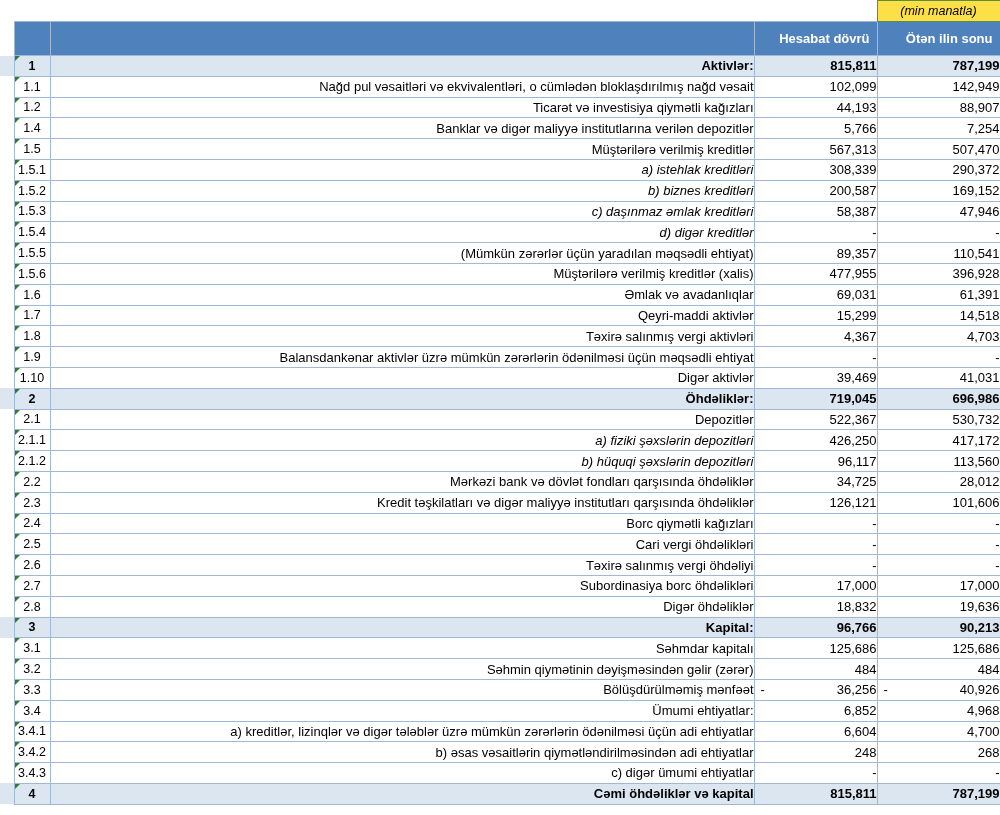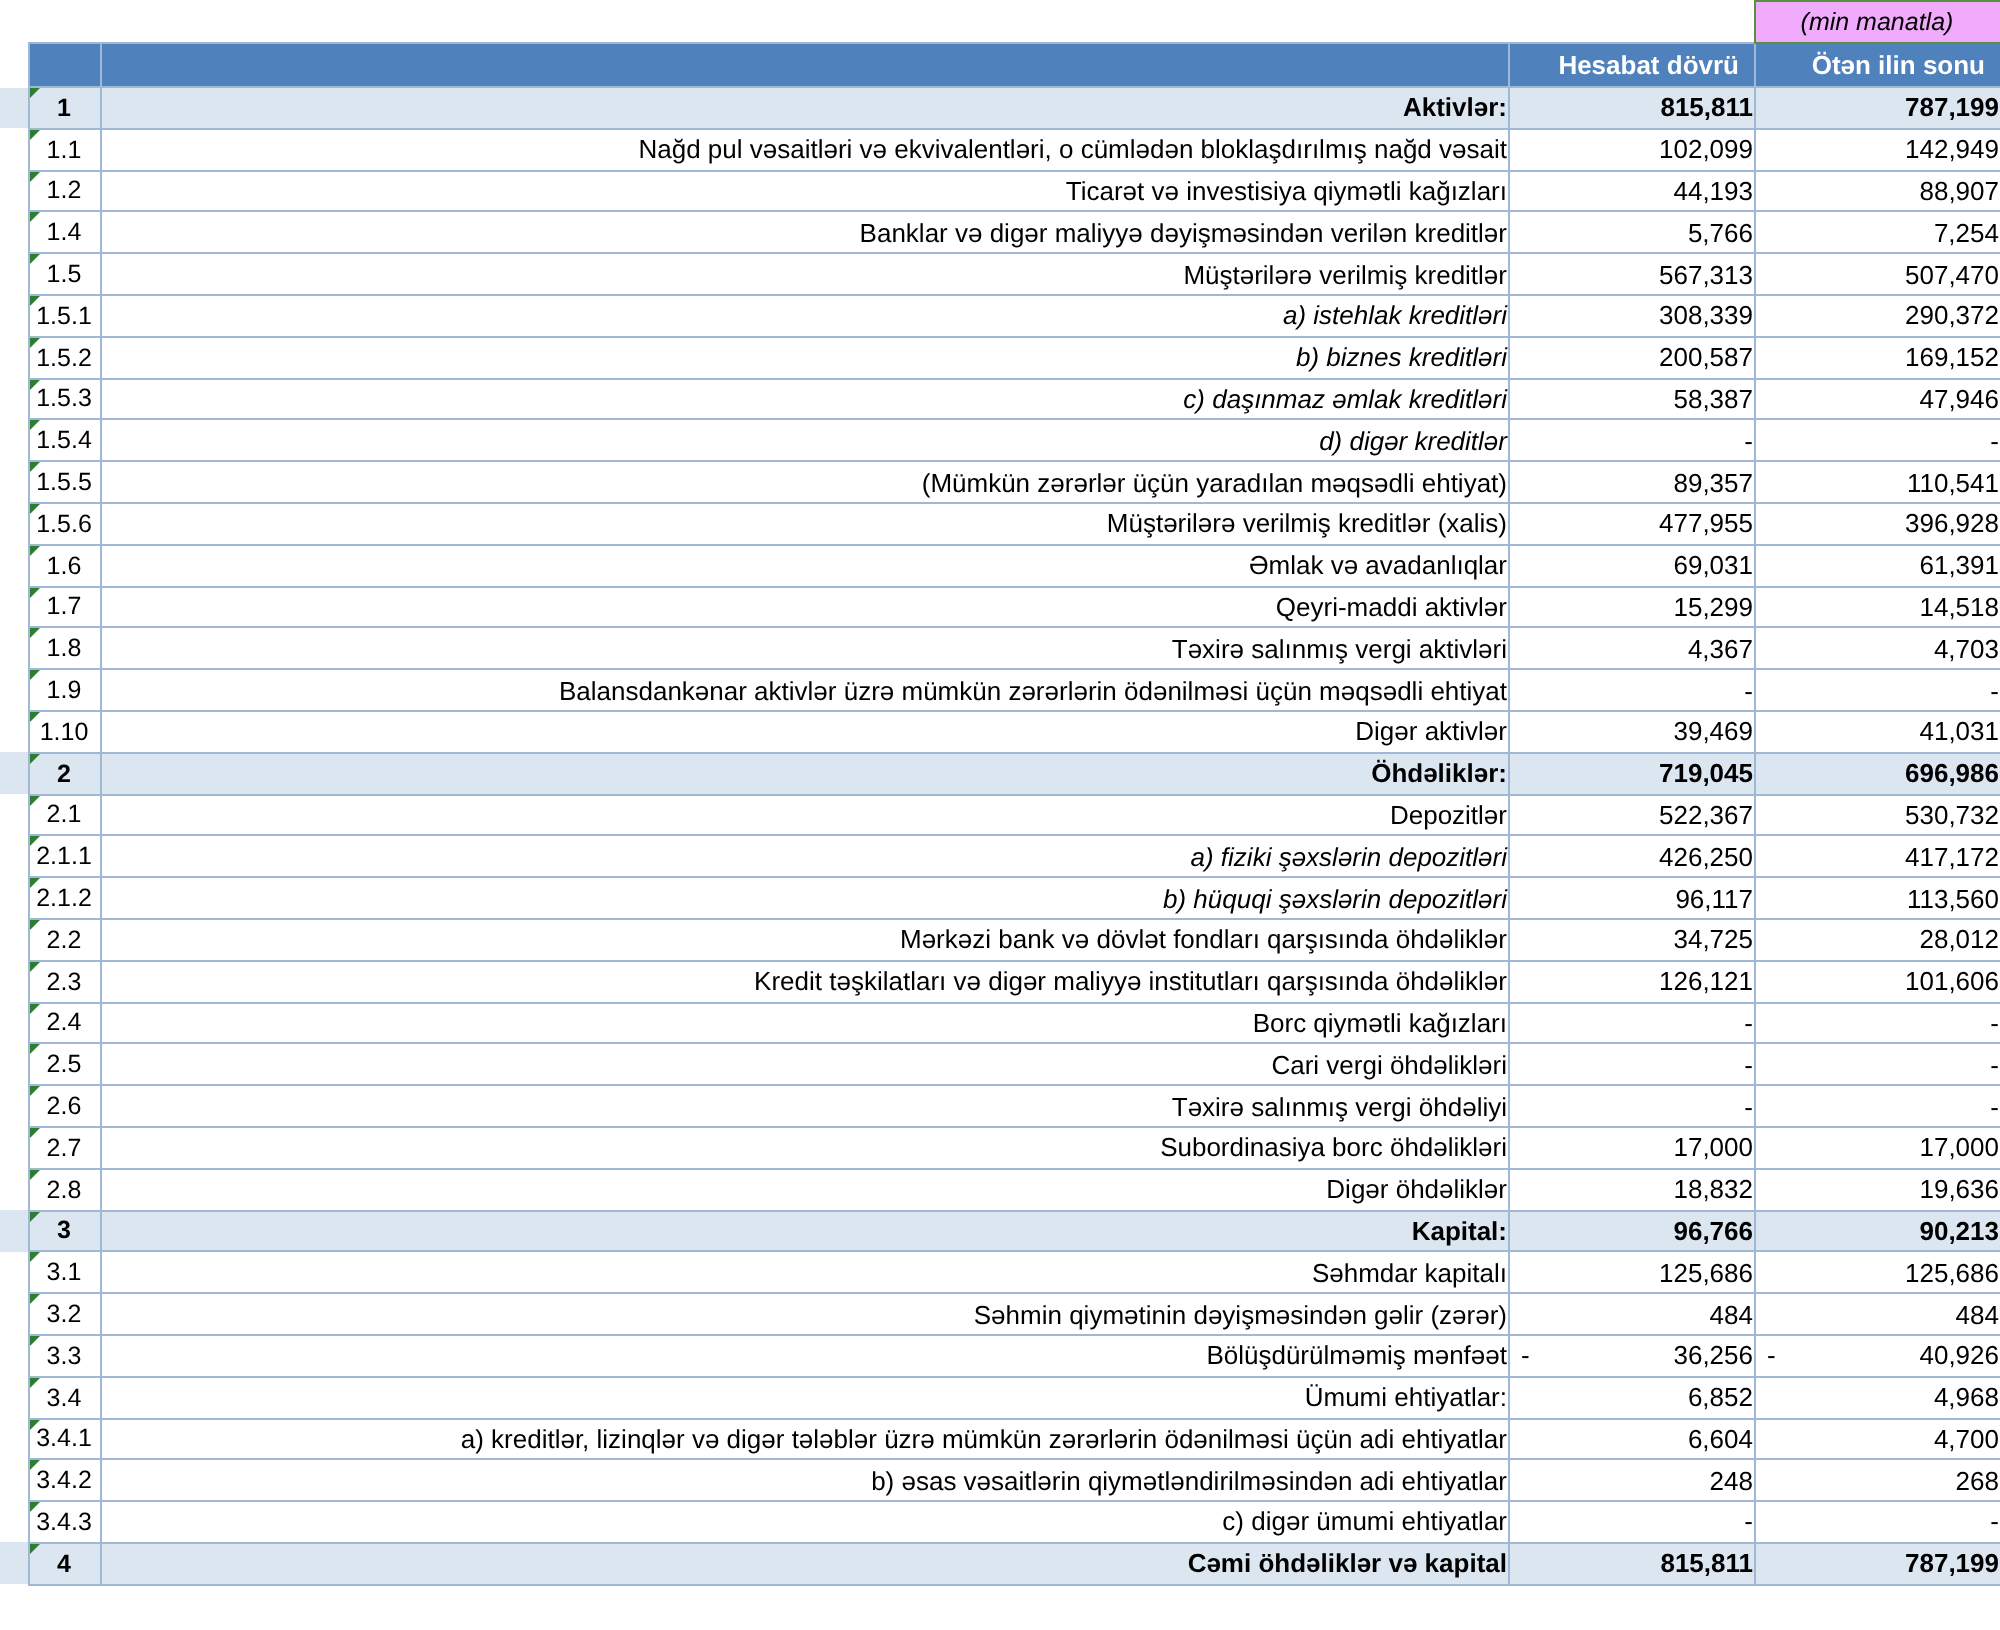--- a/index.html
+++ b/index.html
@@ -79,37 +79,37 @@
   tr.sub td.val {
   }
   
   tr.head td {
     background: #4f81bd;
     color: #ffffff;
     font-weight: bold;
     text-align: right;
     padding-right: 7px;
     border: 1px solid #9fb9d4;
-    height: 22px;
+    height: 34px;
   }
   tr.head td.blank {
     background: #ffffff;
     border: none;
   }
   
   tr.units td {
     border: none;
     height: 21px;
   }
   tr.units td.units-box {
     border: 1px solid #5a8f3d;
     text-align: center;
     font-style: italic;
     font-size: 12.5px;
-    background: #f0abfc;
+    background: #fde047;
   }
   
   td.num {
     position: relative;
   }
   td.num .corner {
     position: absolute;
     top: 0;
     left: 0;
     width: 0;
@@ -162,21 +162,21 @@
         <tr class="normal">
           <td class="gutter"></td>
           <td class="num"><span class="corner"></span><span>1.2</span></td>
           <td class="label">Ticarət və investisiya qiymətli kağızları</td>
           <td class="val">44,193</td>
           <td class="val">88,907</td>
         </tr>
         <tr class="normal">
           <td class="gutter"></td>
           <td class="num"><span class="corner"></span><span>1.4</span></td>
-          <td class="label">Banklar və digər maliyyə dəyişməsindən verilən kreditlər</td>
+          <td class="label">Banklar və digər maliyyə institutlarına verilən depozitlər</td>
           <td class="val">5,766</td>
           <td class="val">7,254</td>
         </tr>
         <tr class="normal">
           <td class="gutter"></td>
           <td class="num"><span class="corner"></span><span>1.5</span></td>
           <td class="label">Müştərilərə verilmiş kreditlər</td>
           <td class="val">567,313</td>
           <td class="val">507,470</td>
         </tr>

